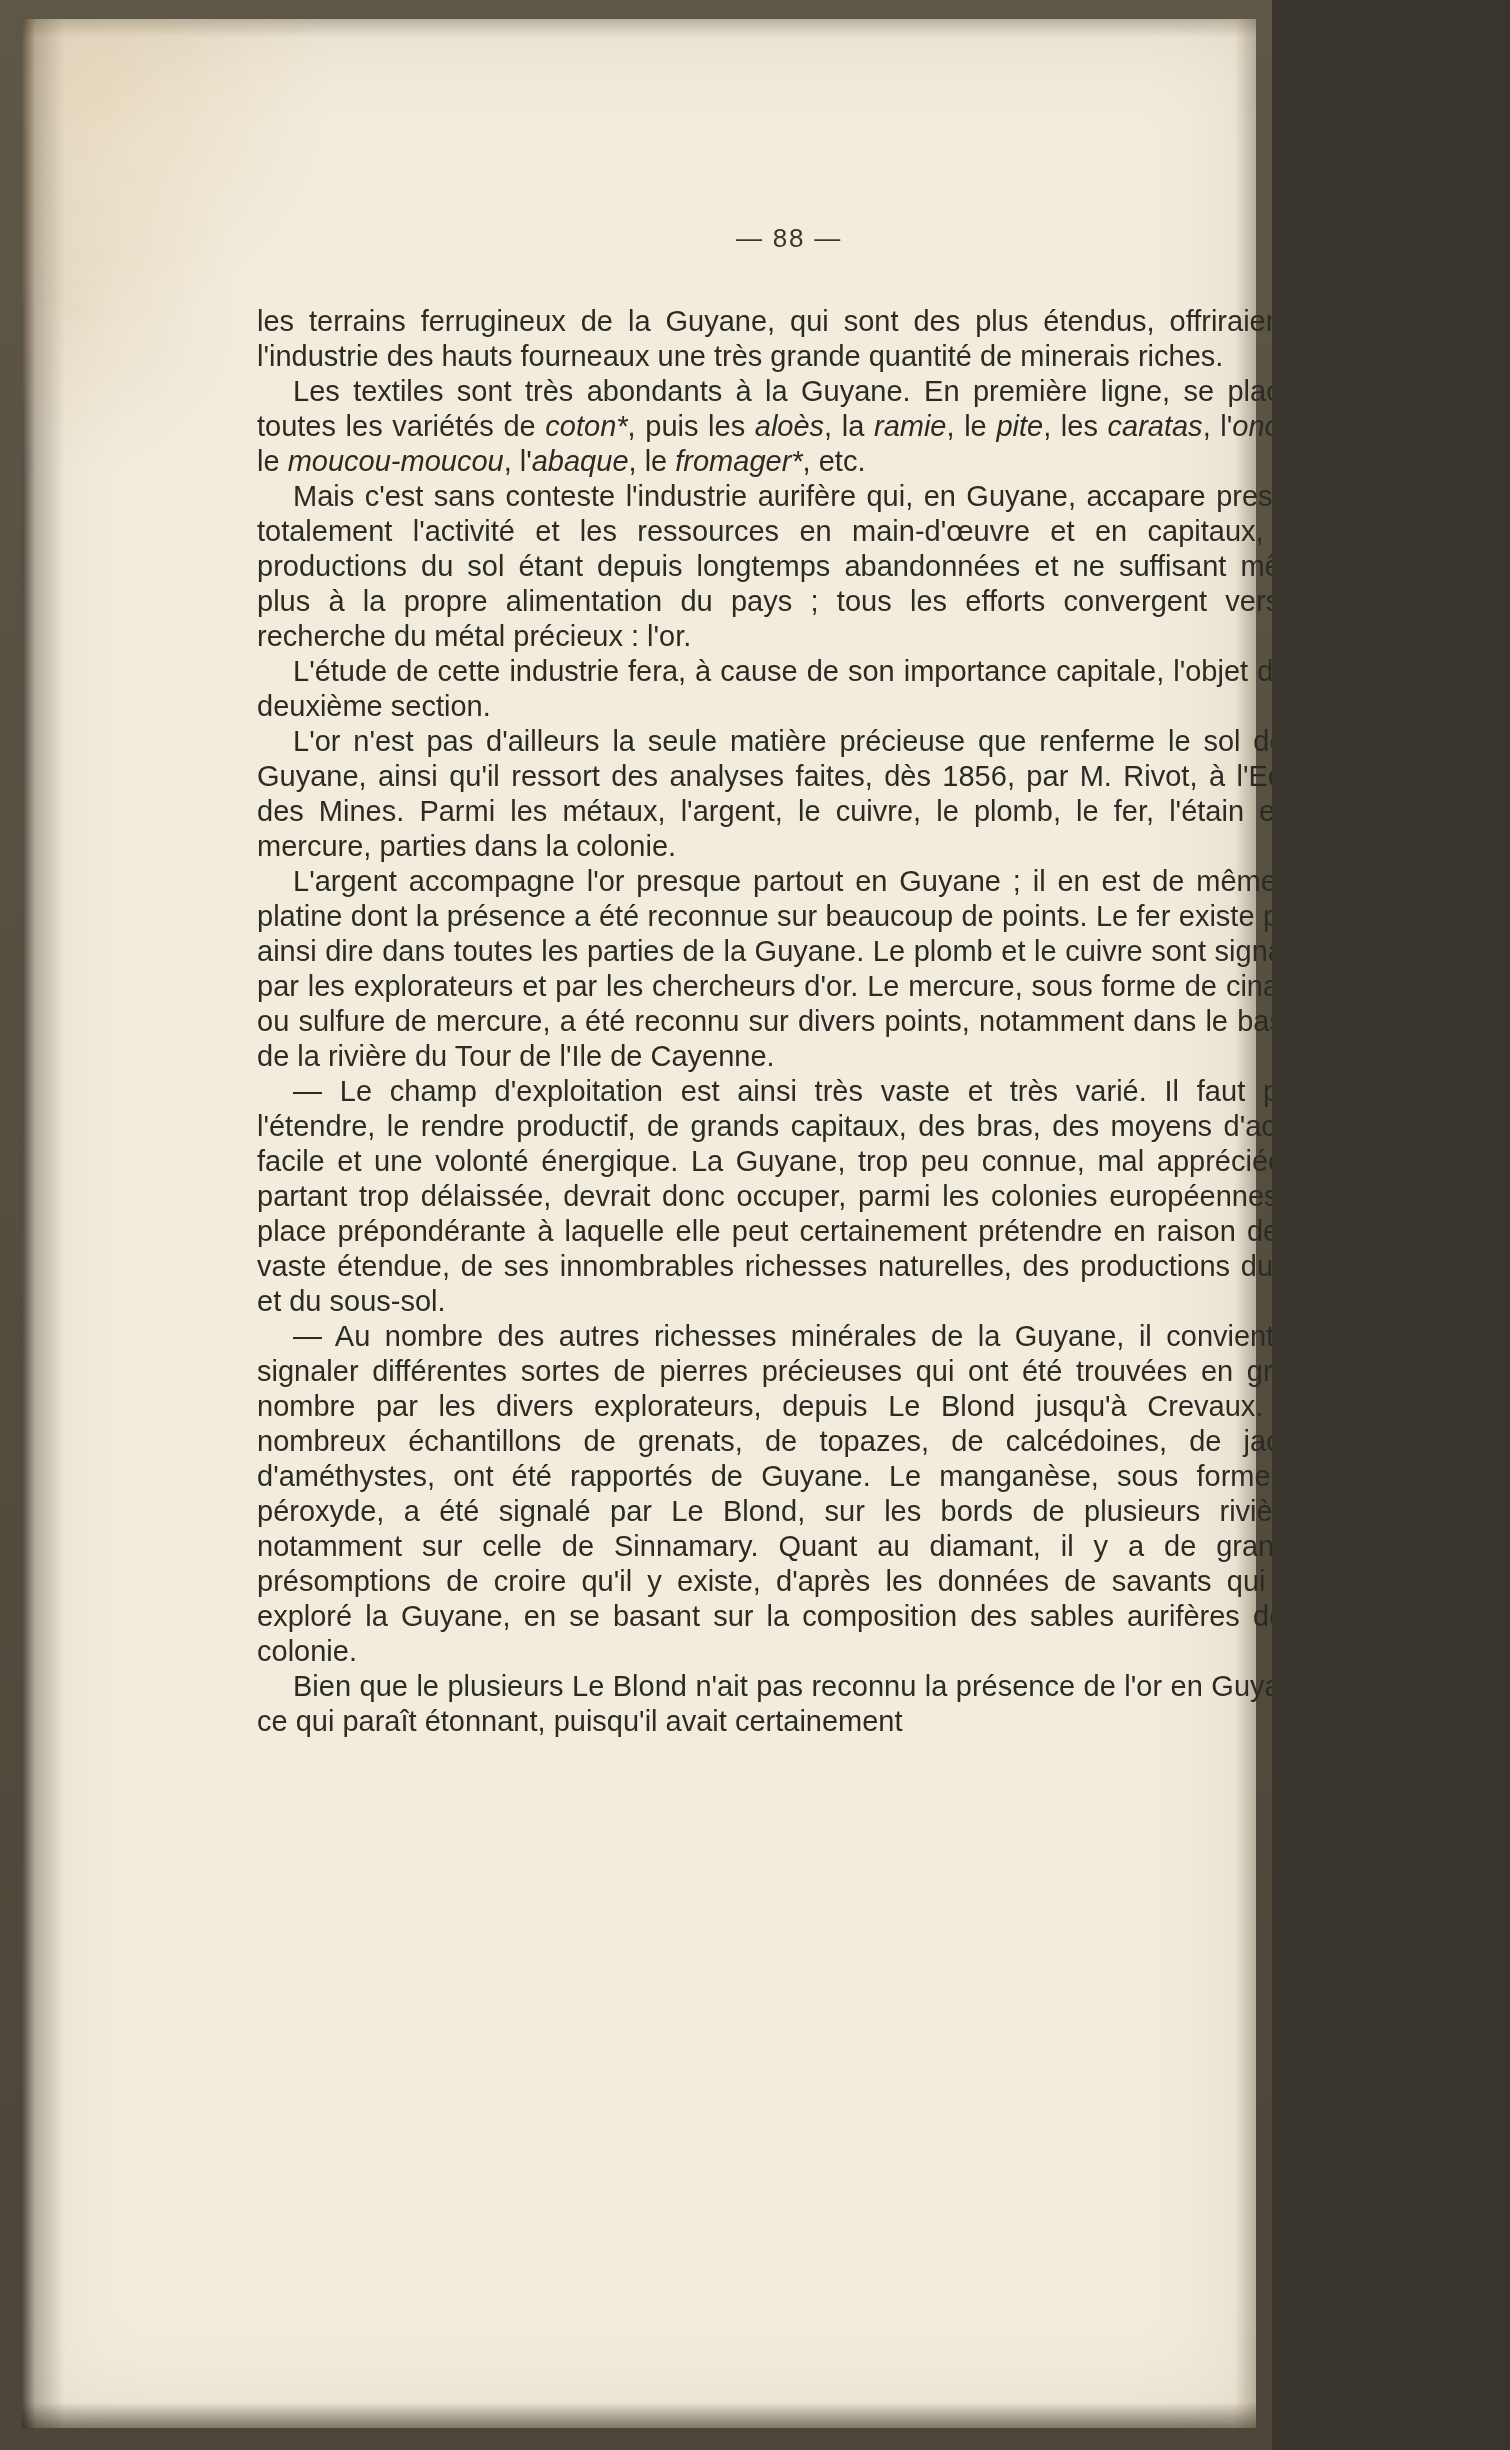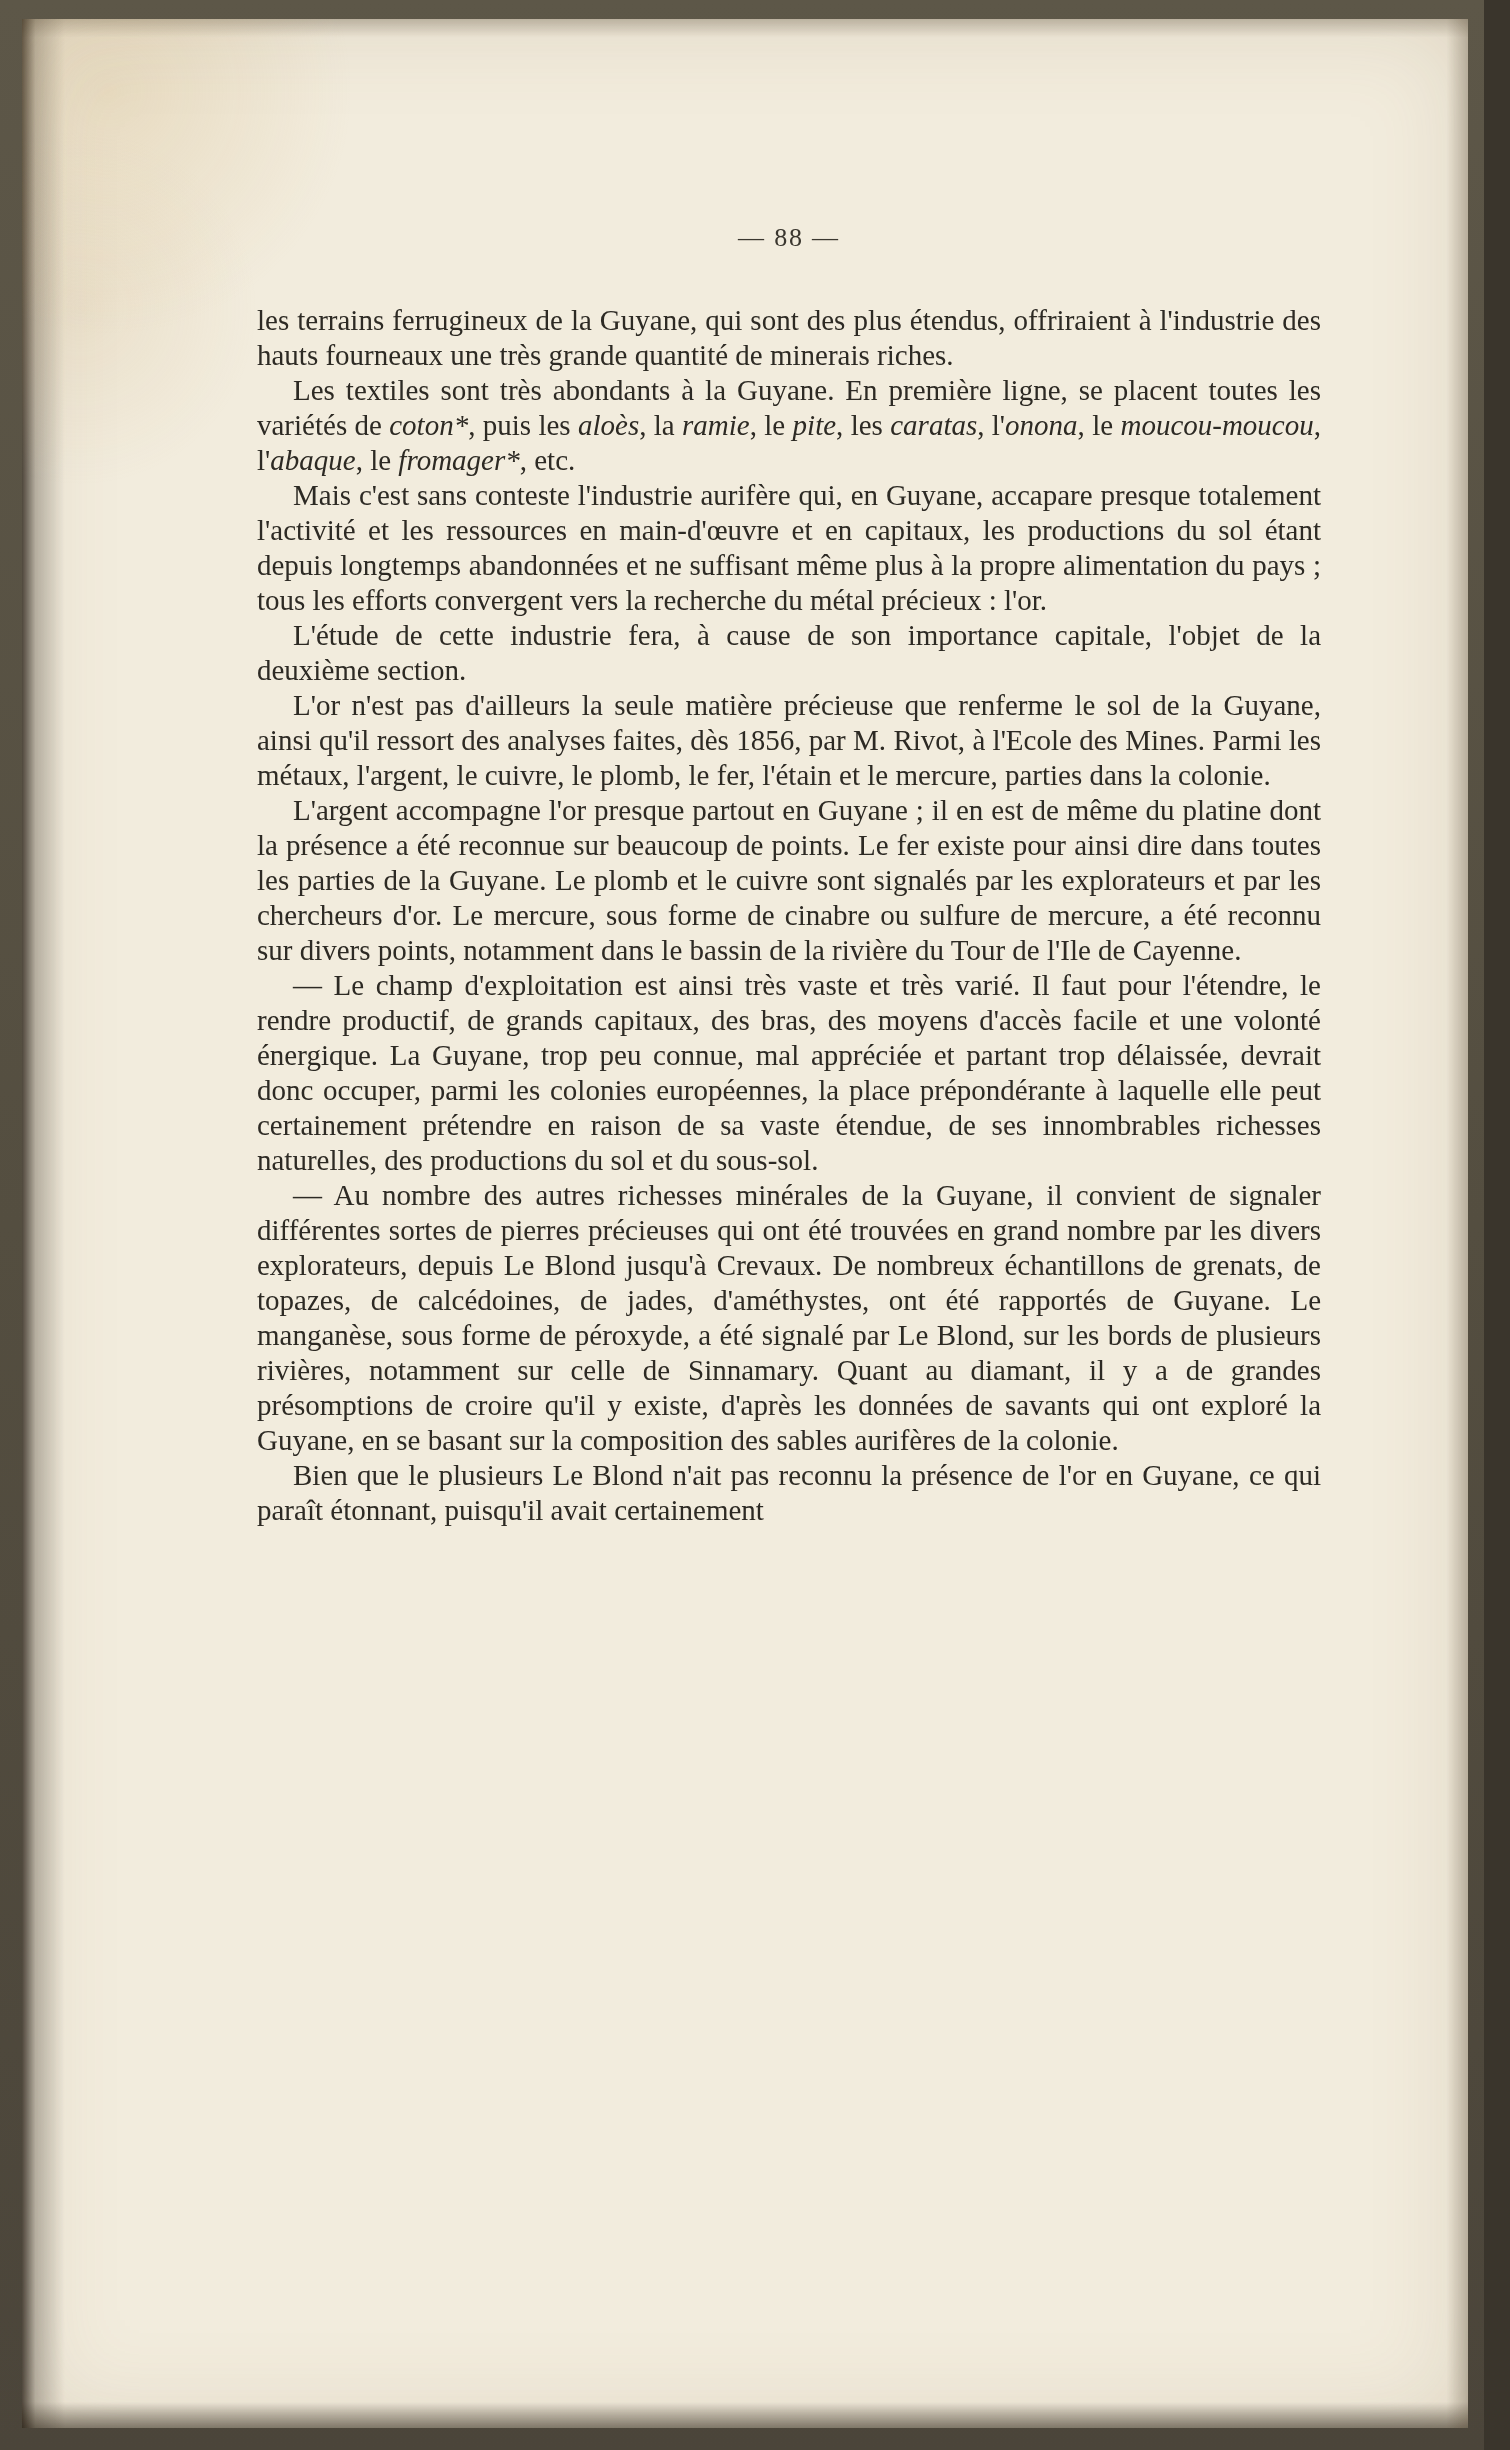--- a/index.html
+++ b/index.html
@@ -3,25 +3,25 @@
 <meta charset="utf-8">
 <style>
   html, body {
     margin: 0;
     padding: 0;
     background: #3a352c;
   }
 
   .scan {
     position: relative;
-    width: 1484px;
+    width: 1272px;
     height: 2450px;
     background: linear-gradient(180deg, #5d5748 0%, #544e40 50%, #4b453a 100%);
     overflow: hidden;
-    font-family: Liberation Serif, serif;
+    font-family: Liberation Sans, sans-serif;
   }
 
   .paper {
     position: absolute;
     left: 22px;
     top: 18.5px;
     right: 16px;
     bottom: 22px;
     background:
       radial-gradient(circle at 6% 3%, rgba(205,175,120,0.28), rgba(205,175,120,0) 9%),

